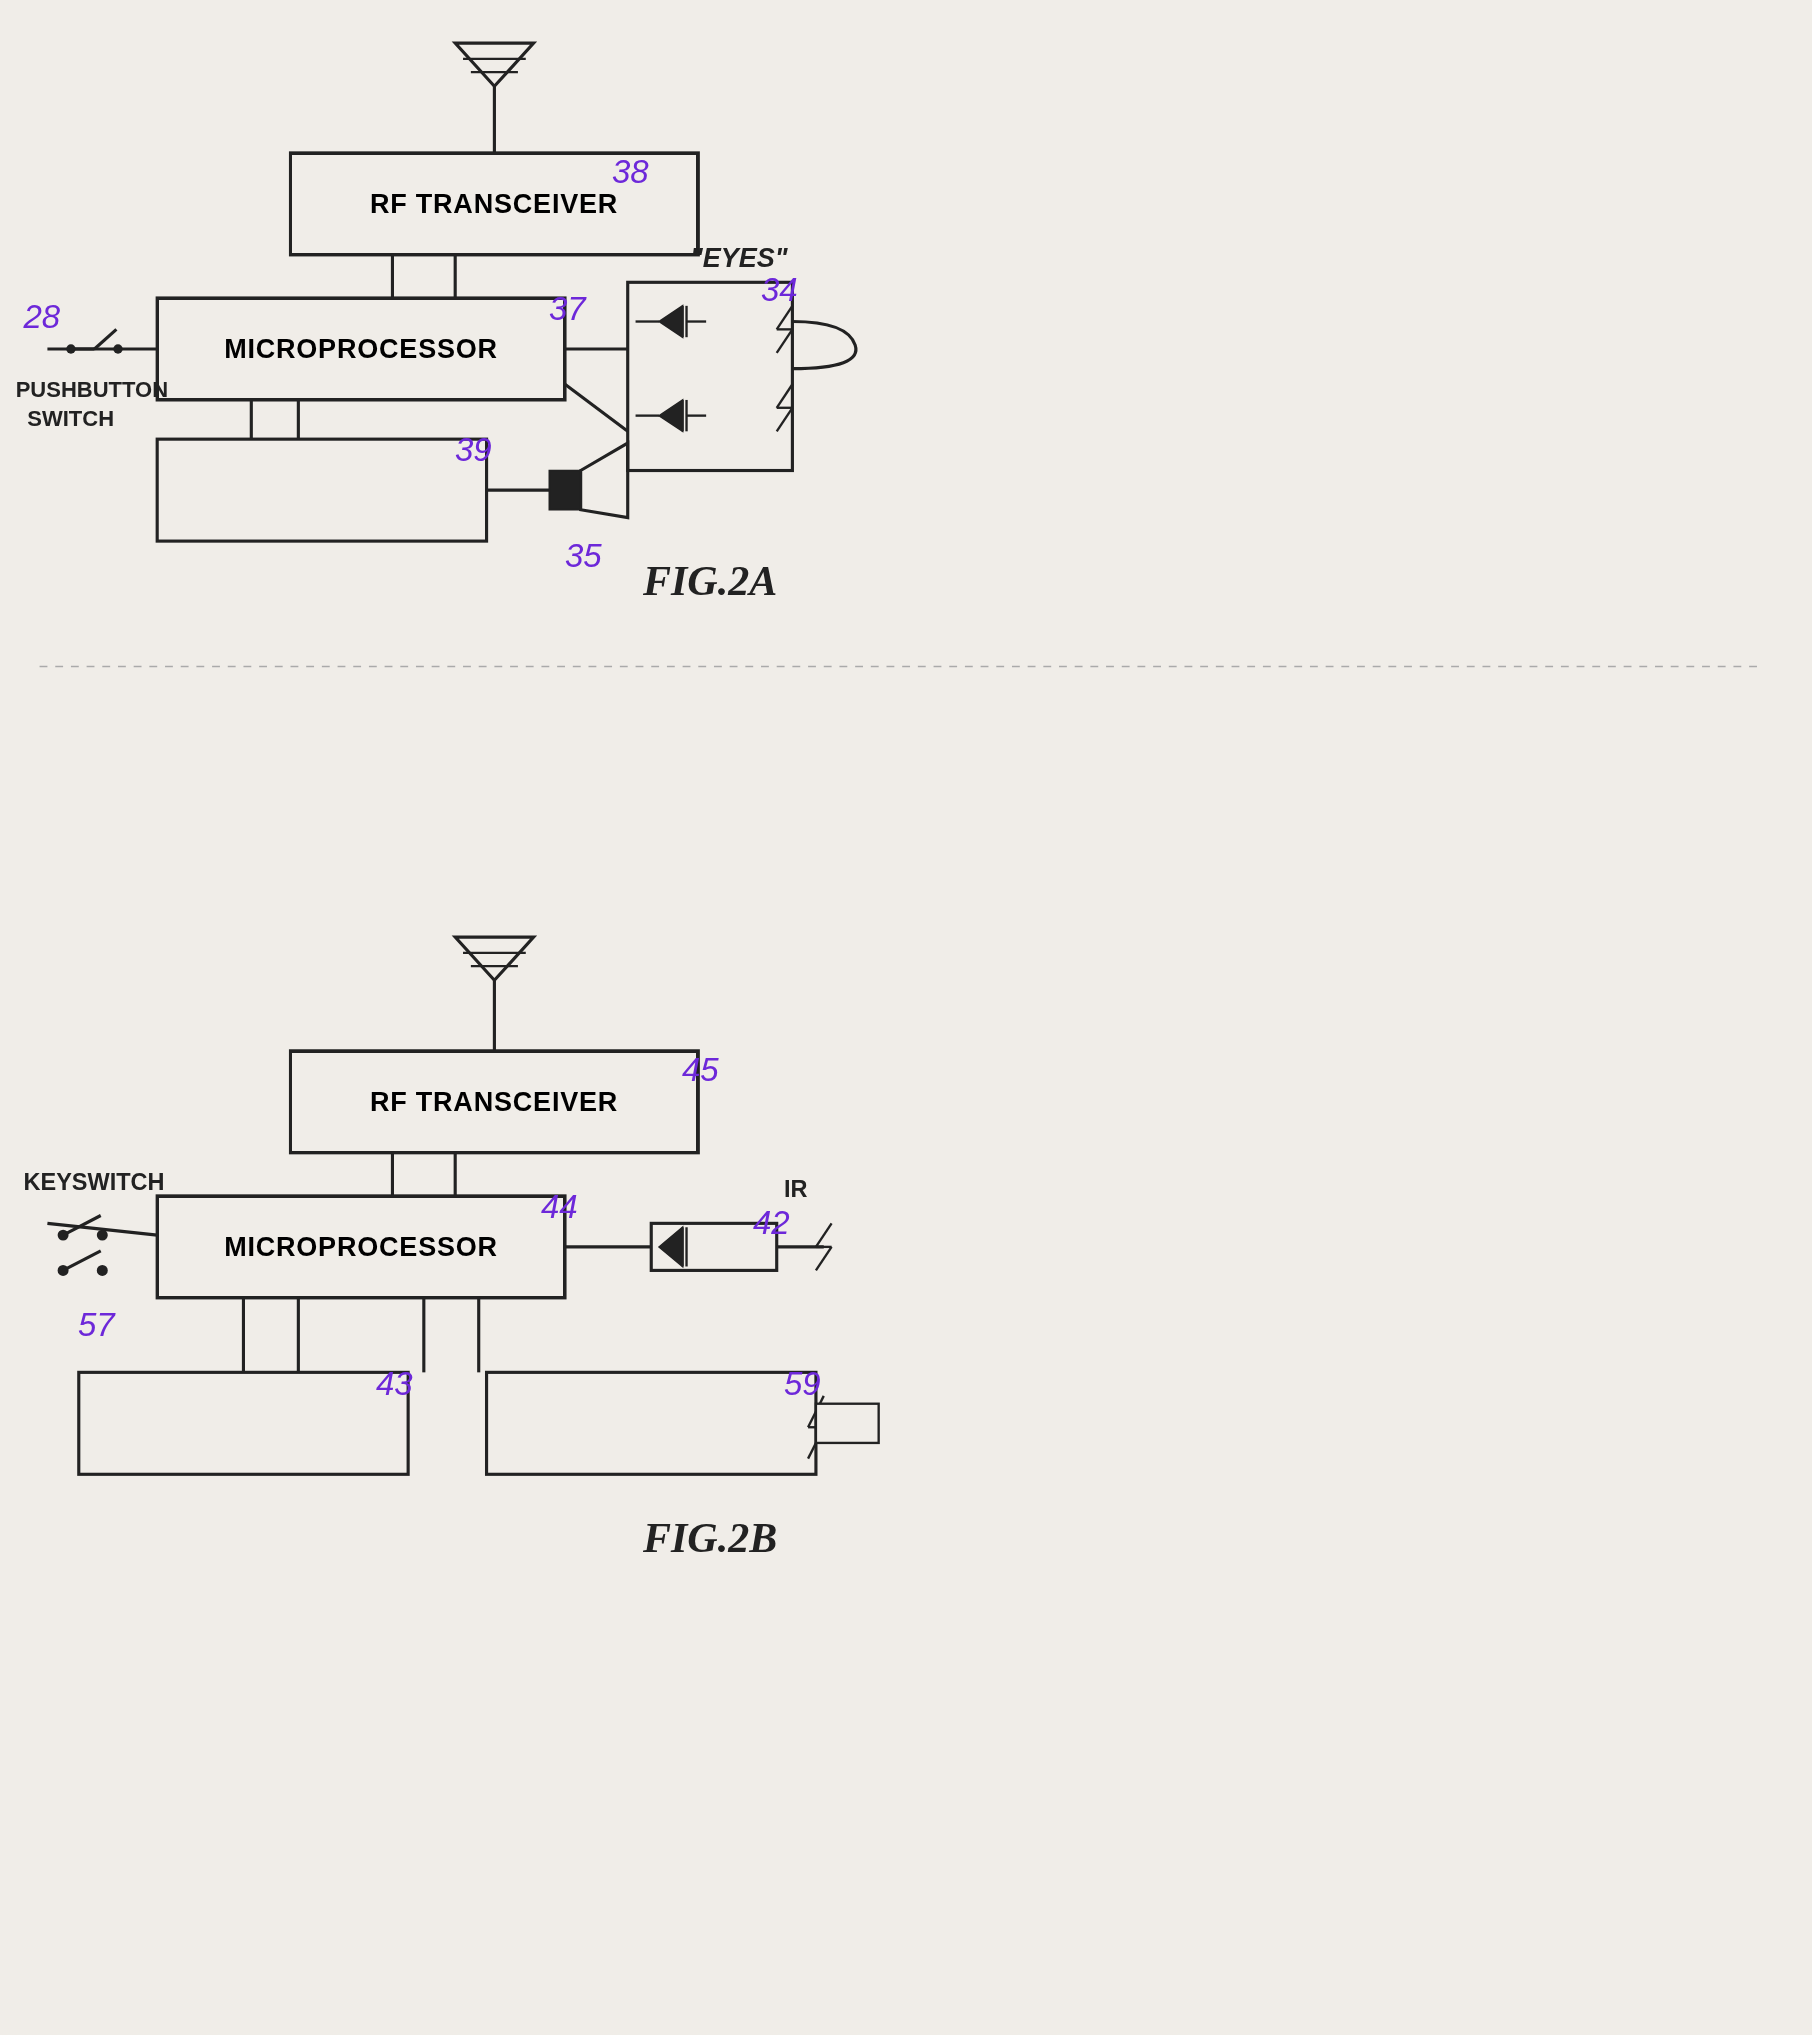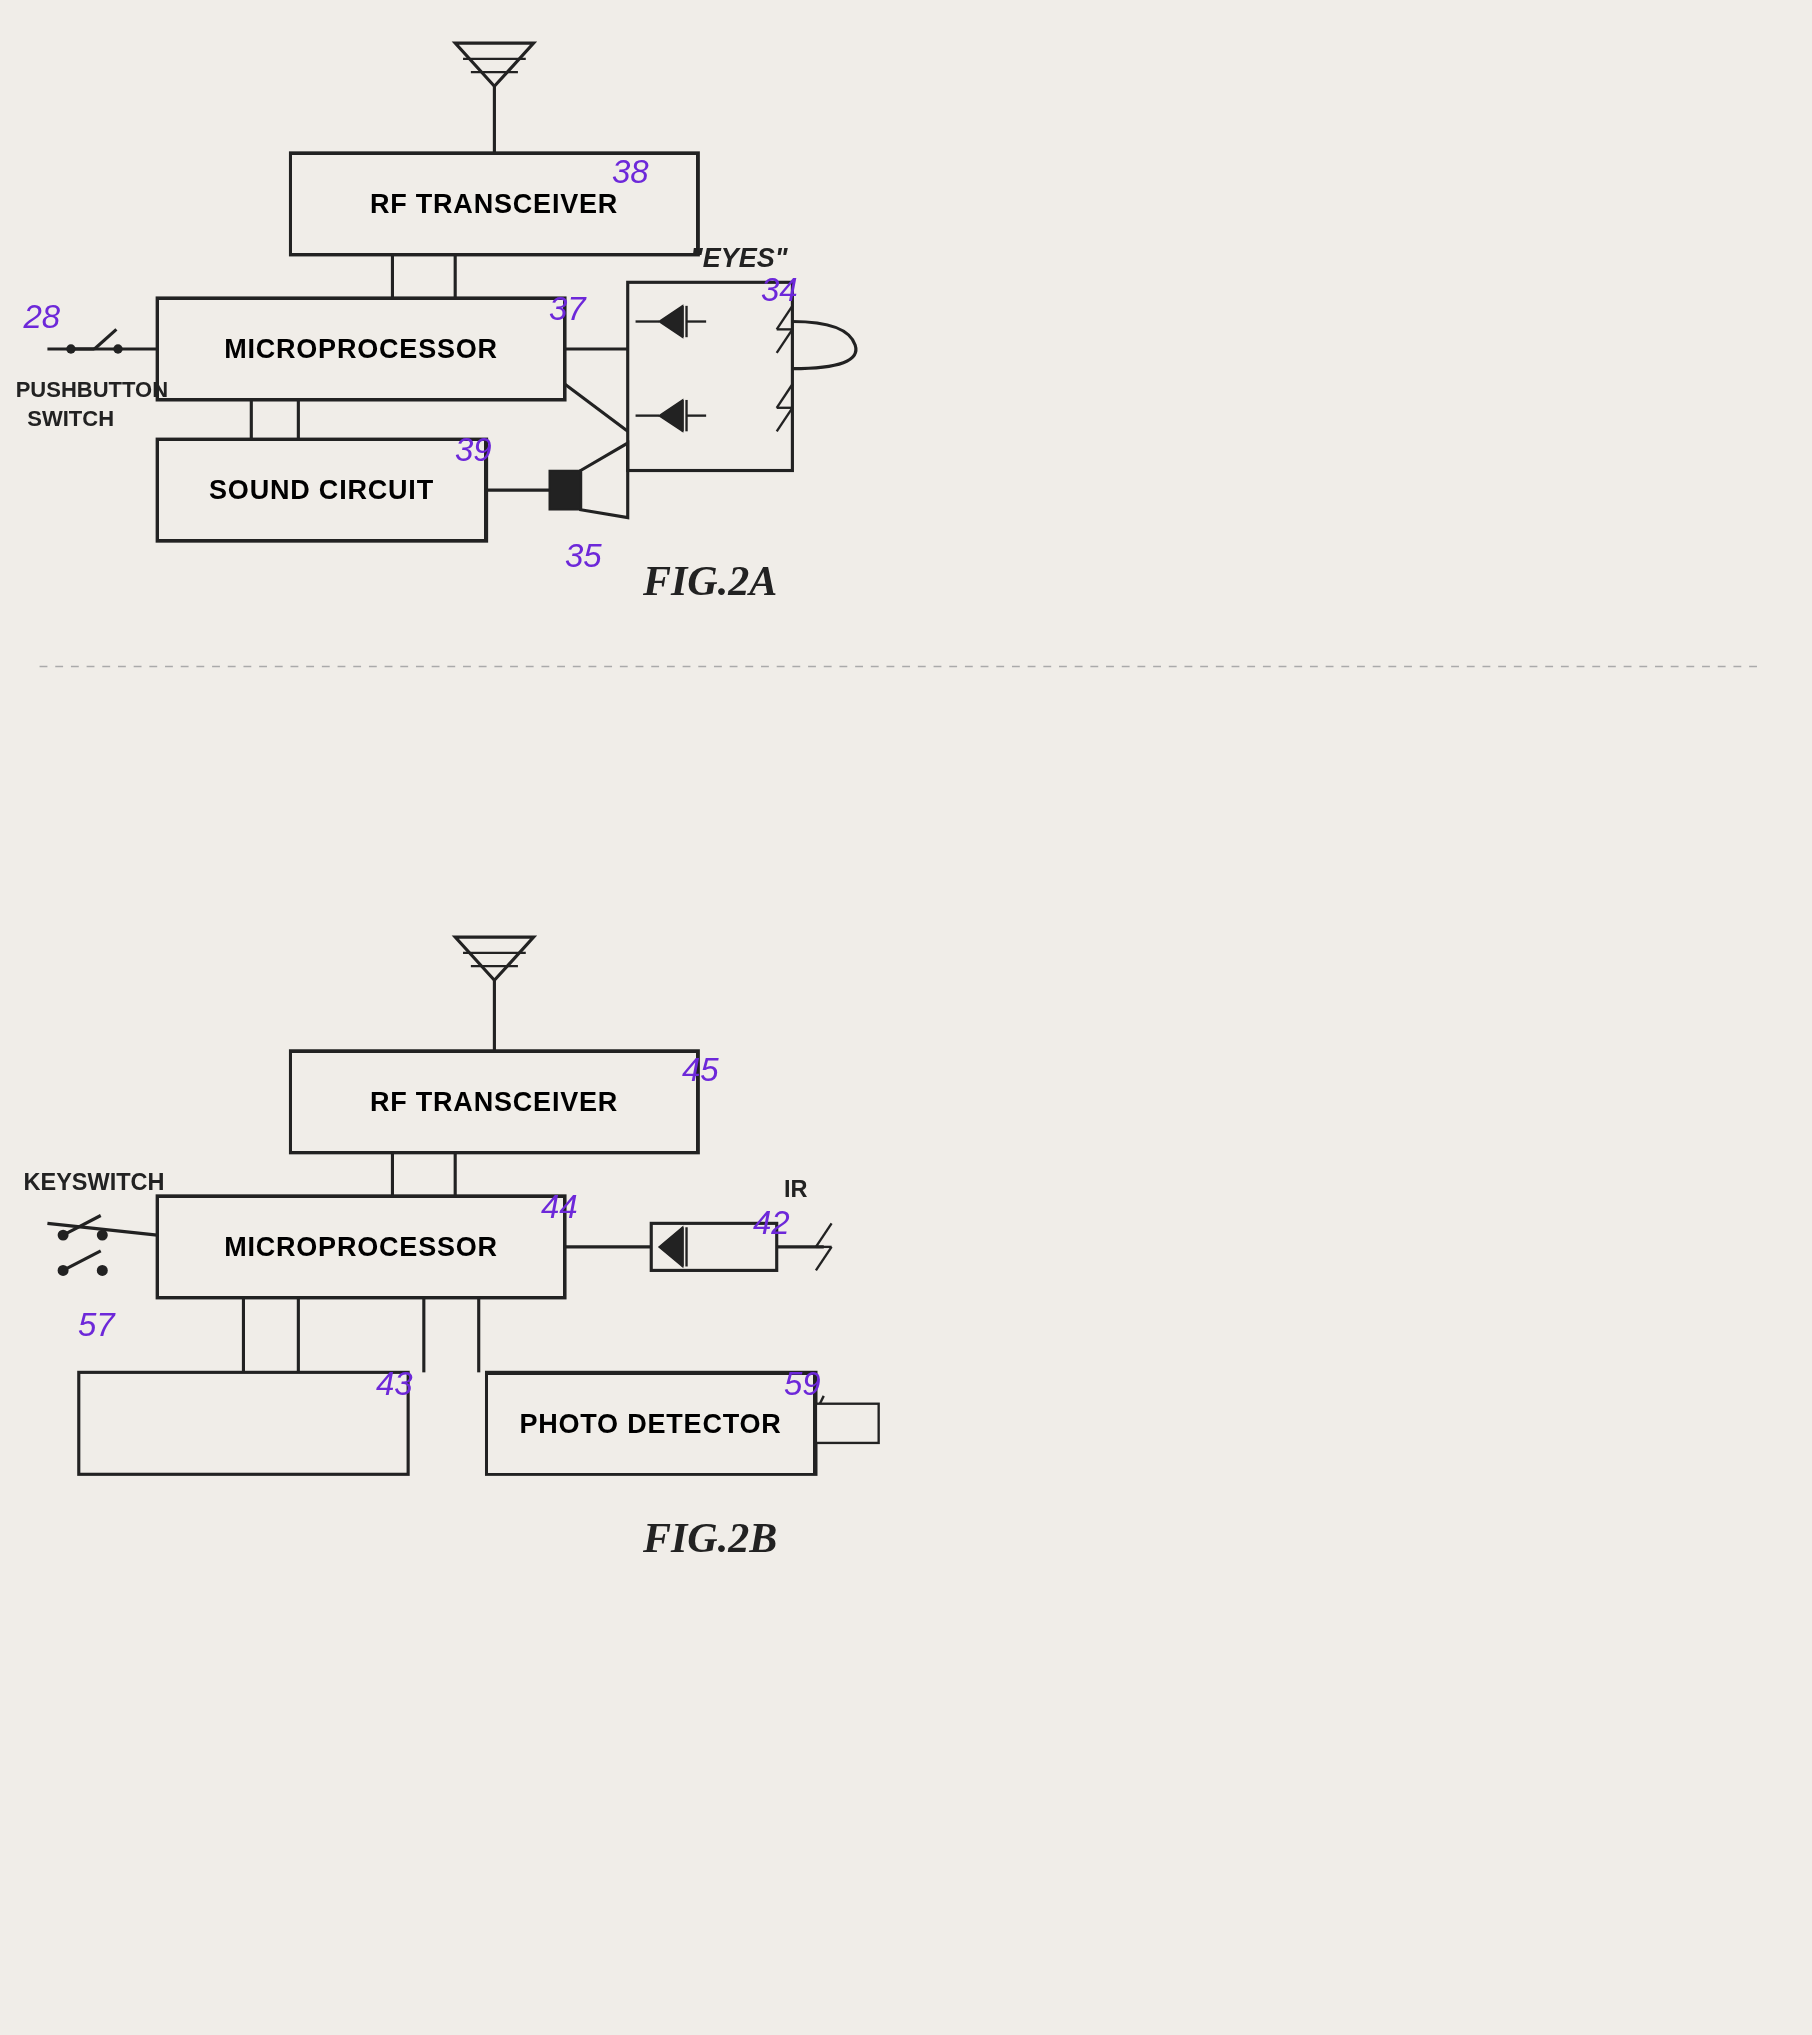--- a/index.html
+++ b/index.html
@@ -189,23 +189,20 @@
   </svg>
 
   <div class="block-box" style="left:290px; top:153px; width:408px; height:102px; font-size:27px;">
     <span>RF TRANSCEIVER</span>
   </div>
 
   <div class="block-box" style="left:157px; top:298px; width:408px; height:102px; font-size:27px;">
     <span>MICROPROCESSOR</span>
   </div>
 
-  <div class="block-box" style="left:157px; top:439px; width:329px; height:102px; font-size:27px;">
-    <span>SOUND CIRCUIT</span>
-  </div>
 
   <div class="ref-num" style="left:612px; top:153px;">38</div>
   <div class="ref-num" style="left:549px; top:290px;">37</div>
   <div class="ref-num" style="left:455px; top:431px;">39</div>
   <div class="ref-num" style="left:761px; top:271px;">34</div>
   <div class="ref-num" style="left:565px; top:537px;">35</div>
   <div class="ref-num" style="left:23.5px; top:298px;">28</div>
 
   <div class="label-text" style="left:690px; top:243px; font-size:27px; font-style:italic;">"EYES"</div>
 
@@ -215,23 +212,20 @@
 
   <div class="block-box" style="left:290px; top:1051px; width:408px; height:102px; font-size:27px;">
     <span>RF TRANSCEIVER</span>
   </div>
 
   <div class="block-box" style="left:157px; top:1196px; width:408px; height:102px; font-size:27px;">
     <span>MICROPROCESSOR</span>
   </div>
 
 
-  <div class="block-box" style="left:486px; top:1373px; width:329px; height:102px; font-size:27px;">
-    <span>PHOTO DETECTOR</span>
-  </div>
 
   <div class="ref-num" style="left:682px; top:1051px;">45</div>
   <div class="ref-num" style="left:541px; top:1188px;">44</div>
   <div class="ref-num" style="left:376px; top:1365px;">43</div>
   <div class="ref-num" style="left:784px; top:1365px;">59</div>
   <div class="ref-num" style="left:753px; top:1204px;">42</div>
   <div class="ref-num" style="left:78px; top:1306px;">57</div>
 
   <div class="label-text" style="left:23.5px; top:1169px; font-size:23.5px;">KEYSWITCH</div>
 

